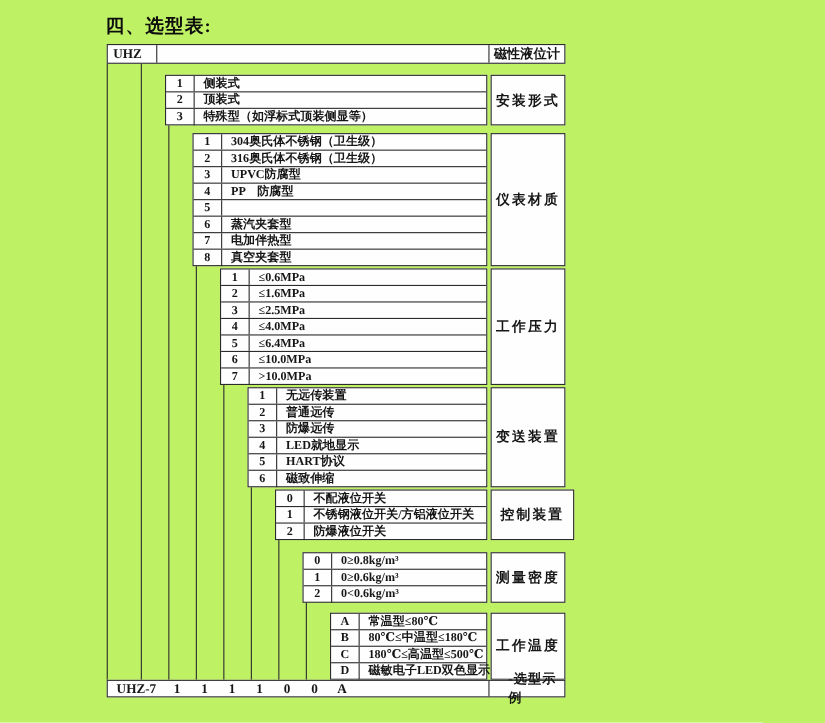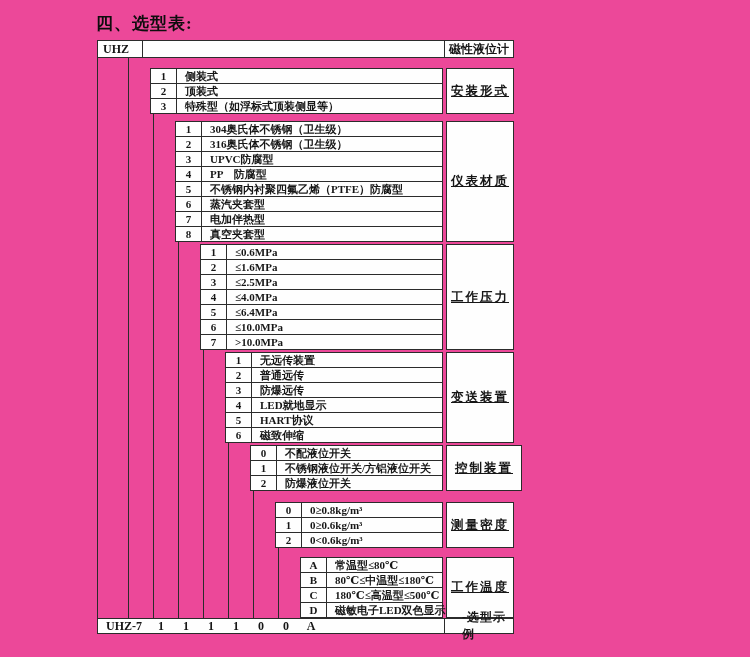--- a/index.html
+++ b/index.html
@@ -1,19 +1,19 @@
 <!DOCTYPE html>
 <html><head>
 <meta charset="utf-8">
 <style>
   html,body{margin:0;padding:0;background:#ffffff;}
   .page{
     position:relative;
     width:750px;height:657px;
-    background:#ec4899;
+    background:#bef264;
     font-family:"Liberation Serif","DejaVu Serif",serif;
     color:#161616;
     overflow:hidden;
   }
   .title{
     position:absolute;left:96px;top:12px;
     font-size:17px;font-weight:bold;letter-spacing:1px;
     color:#0d0d0d;
   }
   .box{
@@ -40,21 +40,20 @@
   .group .code{
     width:26px;align-self:stretch;flex:none;
     border-right:1px solid #2b2b2b;box-sizing:border-box;
     display:flex;align-items:center;justify-content:center;
   }
   .group .desc{padding-left:8px;}
   .glabel{
     display:flex;align-items:center;justify-content:center;
     font-size:12.5px;font-weight:bold;letter-spacing:2px;
     text-align:center;
-    text-decoration:underline;
   }
   .drop{position:absolute;width:1px;background:#2b2b2b;}
   
   .bottomrow{left:97px;top:618px;width:417px;height:16px;display:flex;}
   .bottomrow .ex-body{position:relative;flex:1;font-size:12px;font-weight:bold;}
   .ex-prefix{position:absolute;left:8px;top:0;line-height:14px;}
   .ex-code{position:absolute;top:0;line-height:14px;transform:translateX(-50%);}
   .ex-label{
     width:69px;box-sizing:border-box;border-left:1px solid #2b2b2b;
     display:flex;align-items:center;justify-content:center;
@@ -102,21 +101,20 @@
         <div class="row">
           <div class="code">3</div>
           <div class="desc">UPVC防腐型</div>
         </div>
         <div class="row">
           <div class="code">4</div>
           <div class="desc">PP　防腐型</div>
         </div>
         <div class="row">
           <div class="code">5</div>
-          <div class="desc">不锈钢内衬聚四氟乙烯（PTFE）防腐型</div>
         </div>
         <div class="row">
           <div class="code">6</div>
           <div class="desc">蒸汽夹套型</div>
         </div>
         <div class="row">
           <div class="code">7</div>
           <div class="desc">电加伴热型</div>
         </div>
         <div class="row">

